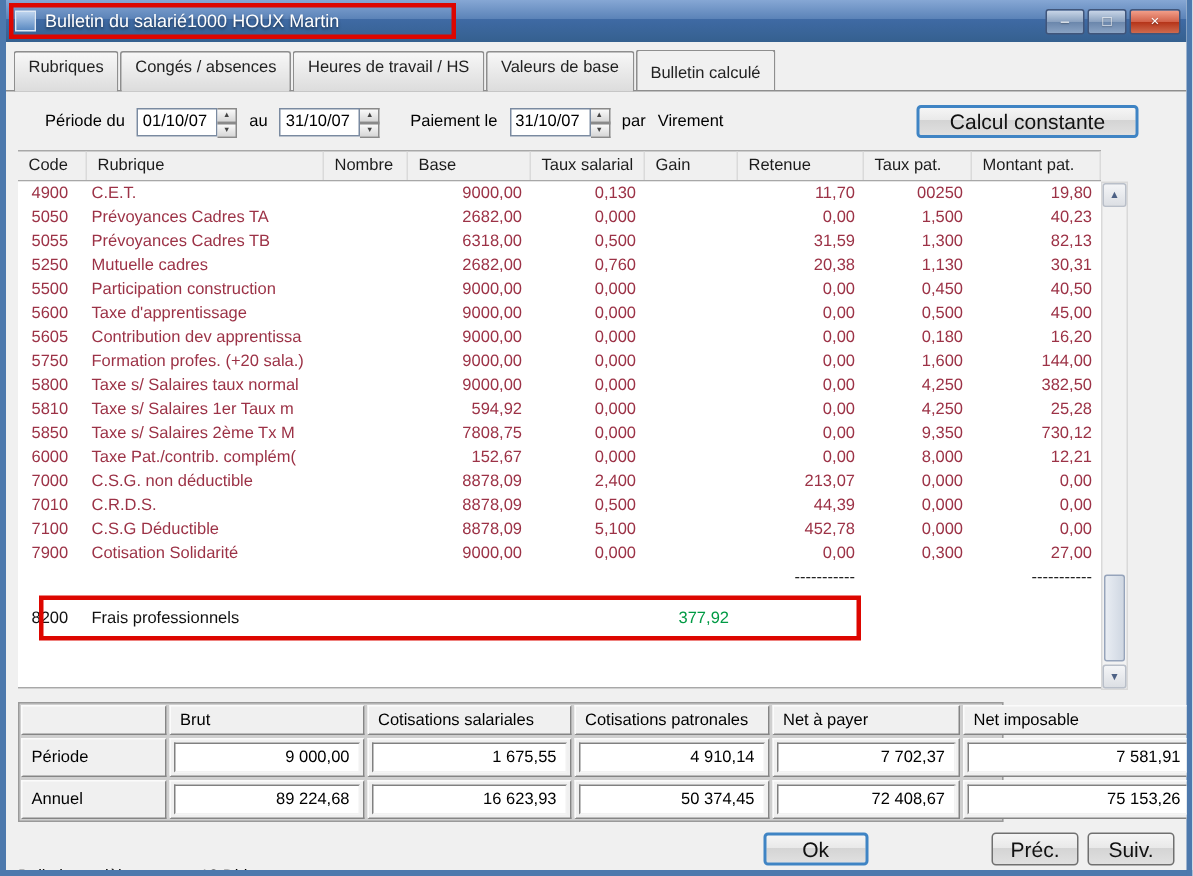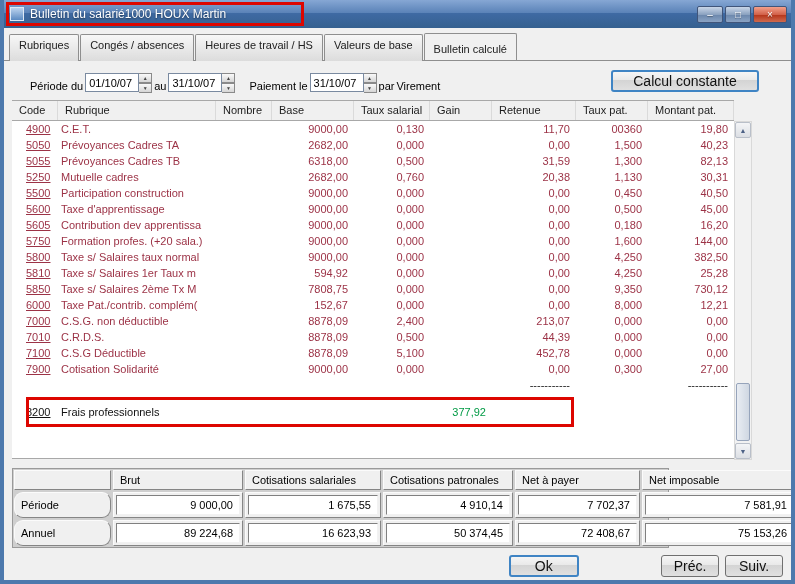--- a/index.html
+++ b/index.html
@@ -33,21 +33,21 @@
   
   .tab-strip{ display:flex; padding:5px 5px 0; border-bottom:1px solid #8e8e8e; }
   .tab{
     font-size:11px; padding:4px 9px 3px; margin-right:1px; position:relative; top:1px;
     border:1px solid #8e8e8e; border-bottom:none; border-radius:2px 2px 0 0;
     background:linear-gradient(#f7f7f7,#dcdcdc); color:#222; cursor:default; white-space:nowrap;
   }
   .tab.active{ background:#f0f0f0; top:0; padding-top:9px; padding-bottom:5px; z-index:2; }
 
   
-  .period-row{ display:flex; align-items:flex-end; gap:2px; padding:9px 10px 8px 26px; font-size:11px; }
+  .period-row{ display:flex; align-items:center; gap:8px; padding:9px 10px 8px 26px; font-size:11px; }
   .date-field{ display:flex; align-items:stretch; }
   .date-input{
     width:54px; height:19px; font-size:11px; font-family:"Liberation Sans",sans-serif;
     border:1px solid #7a8aa0; padding:1px 3px; background:#fff;
   }
   .spin{ display:flex; flex-direction:column; width:13px; height:19px; }
   .spin .sb{
     flex:1; font-size:5px; line-height:8px; text-align:center; color:#444;
     border:1px solid #8a8a8a; border-left:none; background:linear-gradient(#fafafa,#d6d6d6);
   }
@@ -62,21 +62,21 @@
 
   
   .grid-area{ display:flex; margin-left:8px; width:760px; }
   .grid-main{ width:722px; }
   .grid-header{ border-top:1px solid #a8a8a8; border-bottom:1px solid #a8a8a8; height:21px; background:#f0f0f0; }
   .grid-header,.grid-row{ display:grid; grid-template-columns:46px 158px 56px 82px 76px 62px 84px 72px 86px; }
   .grid-header .cell{ font-size:11px; line-height:19px; padding-left:7px; color:#1c1c1c; border-right:1px solid #dadada; overflow:hidden; white-space:nowrap; }
   .grid-body{ background:#fff; height:338px; border-bottom:1px solid #a8a8a8; overflow:hidden; }
   .grid-row{ height:16px; font-size:11px; line-height:16px; color:var(--row-color); }
   .grid-row .cell{ overflow:hidden; white-space:nowrap; }
-  .c-code{ padding-left:14px;text-decoration:underline; }
+  .c-code{ padding-left:9px; }
   .c-rub{ padding-left:3px; }
   .c-nombre,.c-base,.c-ts,.c-gain,.c-ret,.c-tp,.c-mp{ text-align:right; padding-right:6px; }
   .sep-row{ color:#222; }
   .total-row{ color:#111; height:20px; line-height:20px; }
   .spacer{ height:10px; }
   .frais-wrap{ position:relative; }
   .frais-row{ color:#111; height:18px; line-height:18px; }
   .frais-row .c-gain{ color:var(--frais-color); }
   .frais-annotation{ left:14px; top:-6px; width:548px; height:30px; }
 
@@ -94,21 +94,21 @@
   }
 
   
   .summary{
     display:grid; grid-template-columns:97px 130px 136px 130px 125px 155px;
     grid-auto-rows:auto; gap:2px; background:#cfcfcf; border:1px solid #9a9a9a; padding:1px;
     margin:8px 8px 0 8px; width:657px;
   }
   .sum-cell{ font-size:11px; background:#f0f0f0; border:1px solid; border-color:#fbfbfb #858585 #858585 #fbfbfb; padding:3px 6px; white-space:nowrap; overflow:hidden; }
   .sum-cell.head{ height:20px; }
-  .sum-cell.rowlabel{ display:flex; align-items:center; height:26px;border-radius:9px; }
+  .sum-cell.rowlabel{ display:flex; align-items:center; height:26px; }
   .sum-cell.val{ background:#f0f0f0; padding:2px; height:26px; }
   .inset{
     height:100%; background:#fff; border:1px solid; border-color:#808080 #f2f2f2 #f2f2f2 #808080;
     text-align:right; font-size:11px; line-height:18px; padding:0 6px;
   }
 
   
   .footer{ display:flex; align-items:center; padding:0 8px; margin-top:7px; font-size:11px; }
   .model-value{ margin-left:46px; }
   .footer .btns{ margin-left:auto; display:flex; gap:6px; }
@@ -186,21 +186,21 @@
       <div class="grid-body">
         <div>
             <div class="grid-row">
               <div class="cell c-code">4900</div>
               <div class="cell c-rub">C.E.T.</div>
               <div class="cell c-nombre"></div>
               <div class="cell c-base">9000,00</div>
               <div class="cell c-ts">0,130</div>
               <div class="cell c-gain"></div>
               <div class="cell c-ret">11,70</div>
-              <div class="cell c-tp">00360</div>
+              <div class="cell c-tp">00250</div>
               <div class="cell c-mp">19,80</div>
             </div>
             <div class="grid-row">
               <div class="cell c-code">5050</div>
               <div class="cell c-rub">Prévoyances Cadres TA</div>
               <div class="cell c-nombre"></div>
               <div class="cell c-base">2682,00</div>
               <div class="cell c-ts">0,000</div>
               <div class="cell c-gain"></div>
               <div class="cell c-ret">0,00</div>

